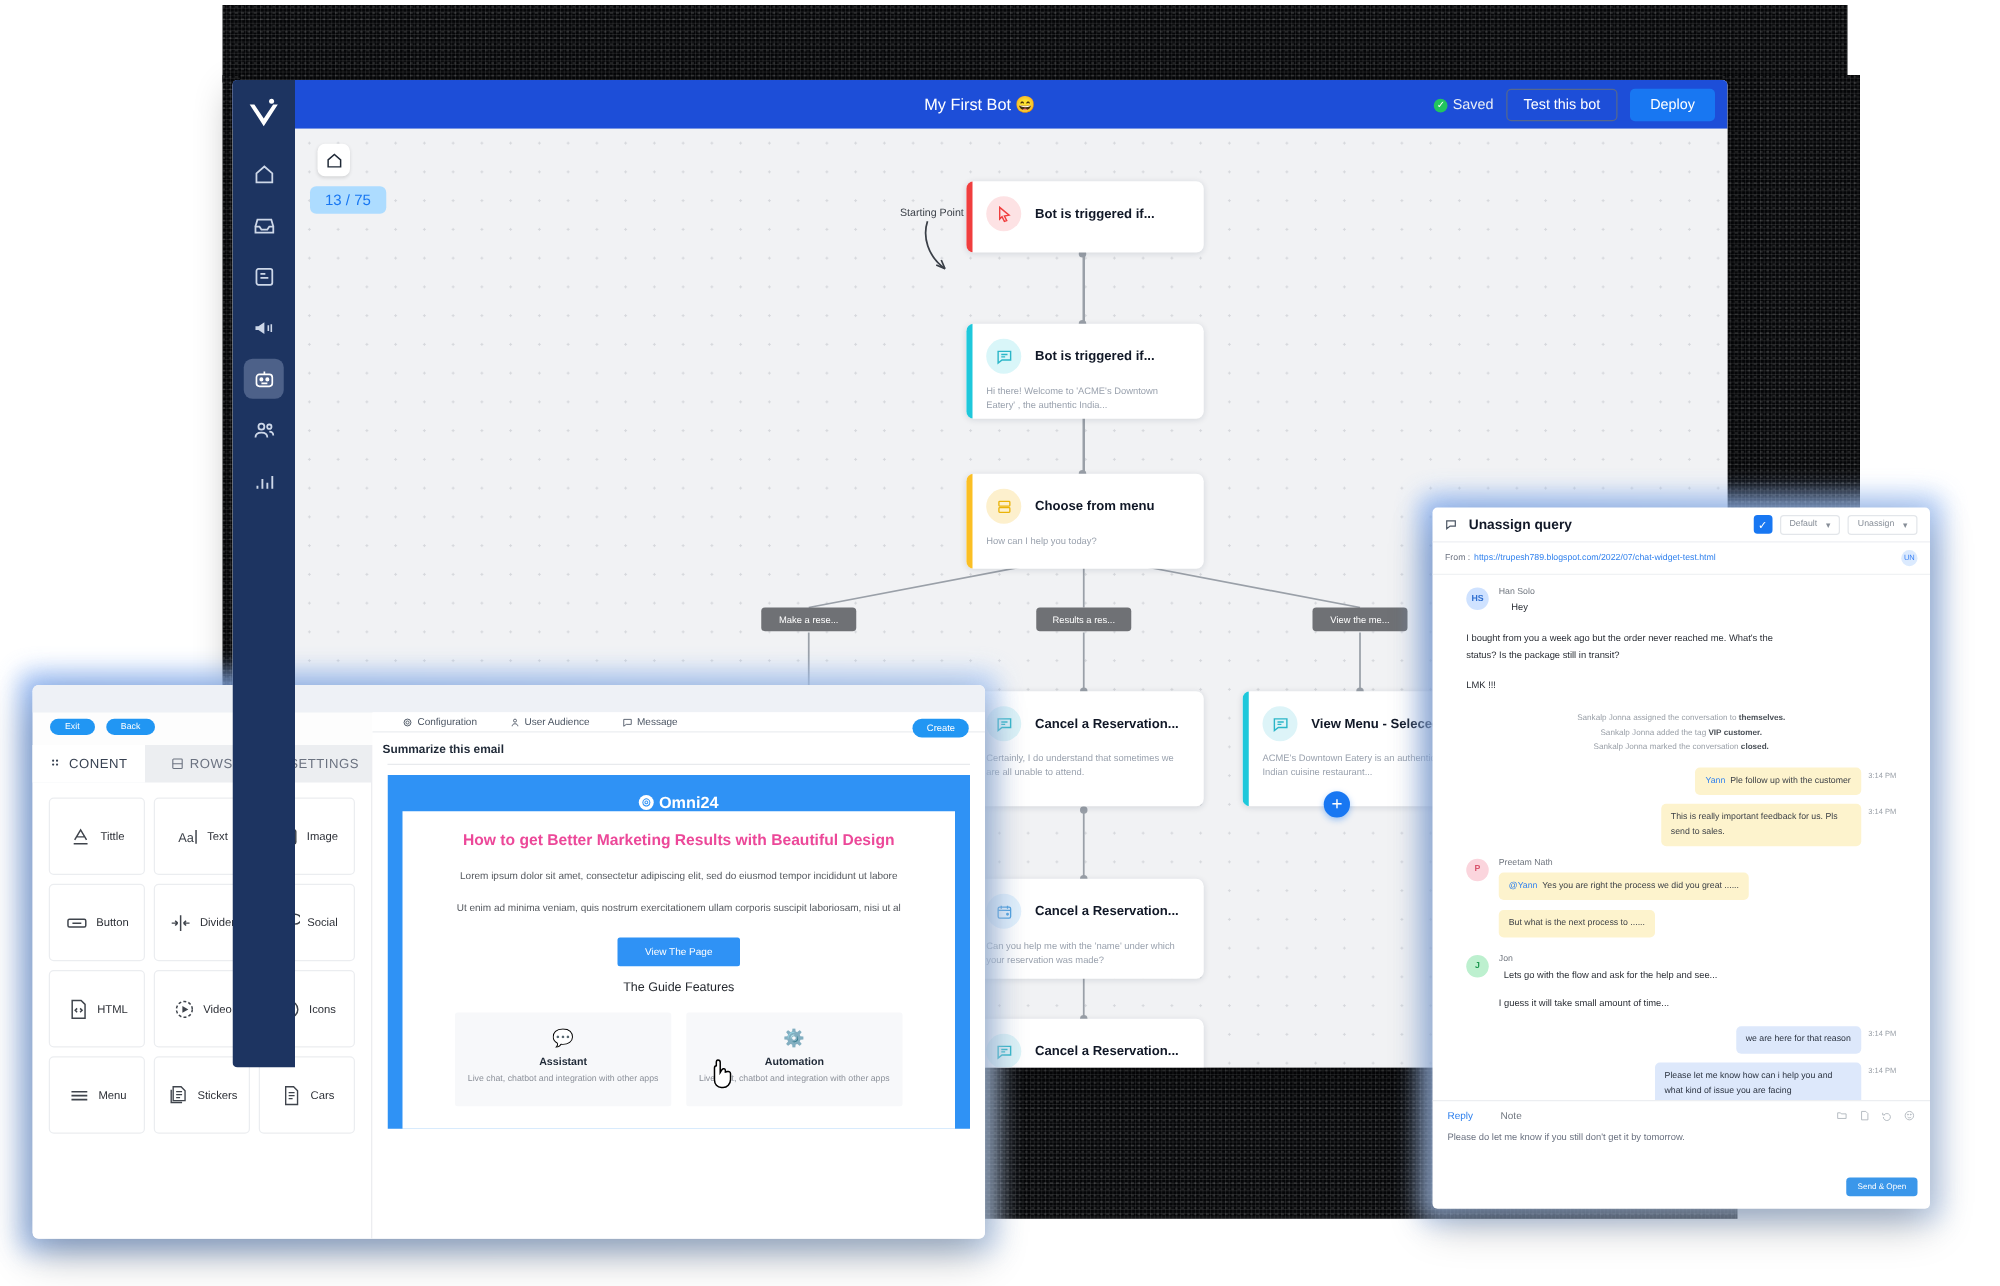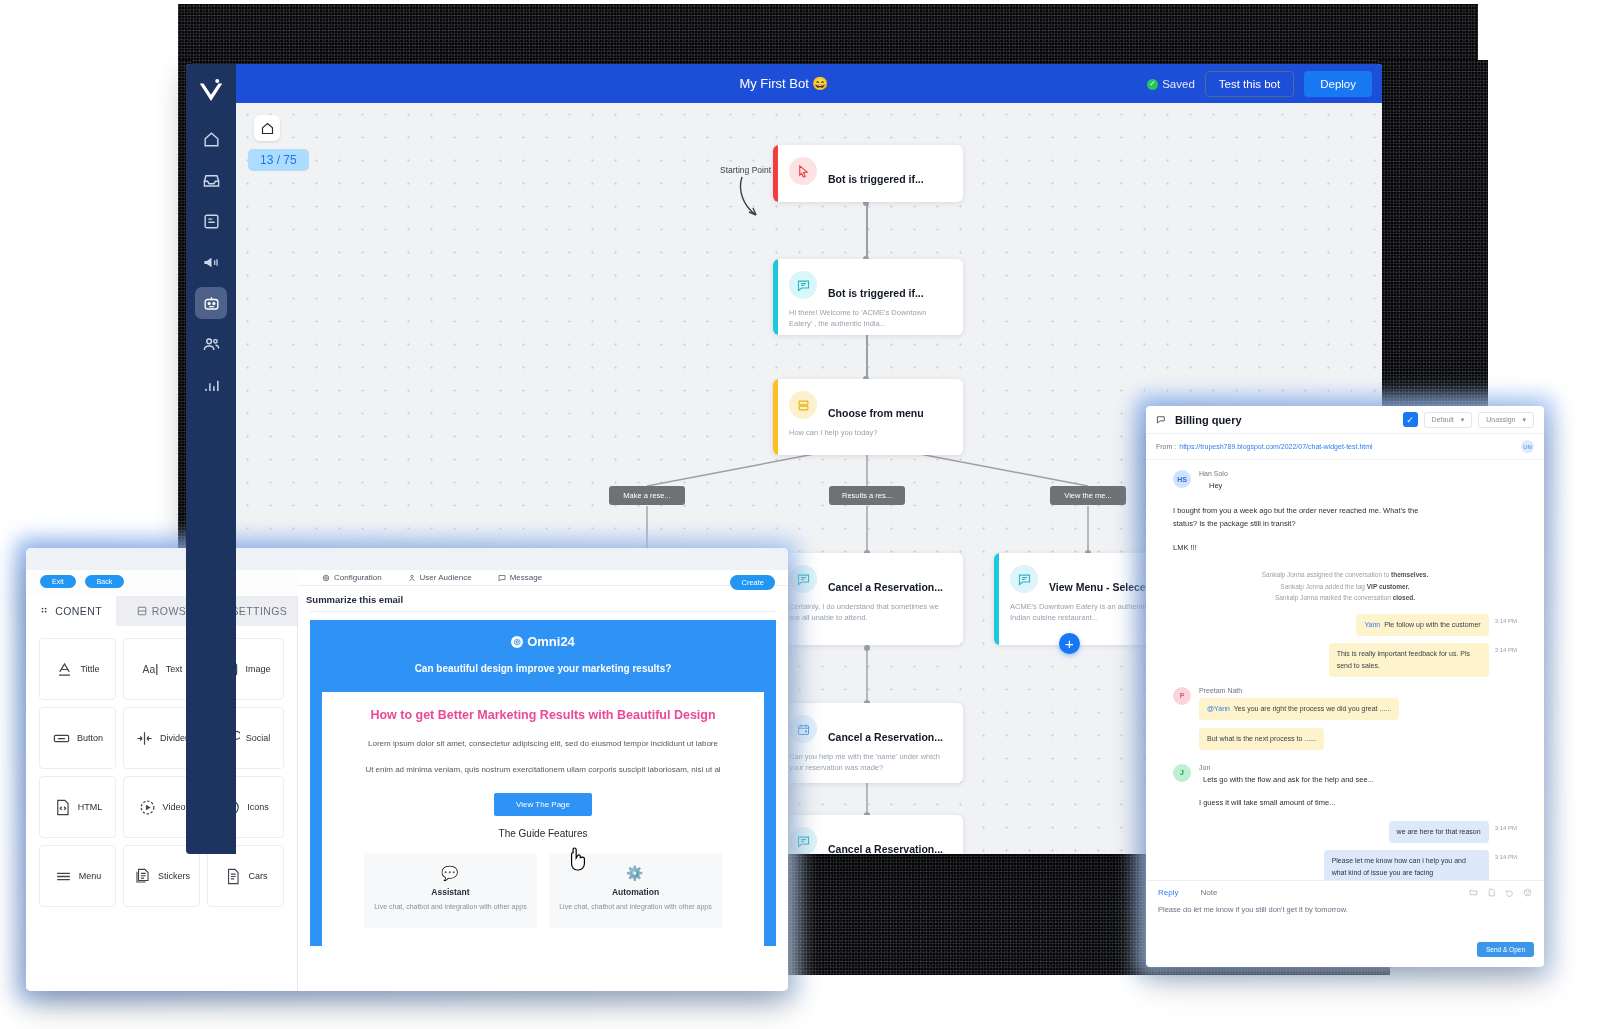--- a/index.html
+++ b/index.html
@@ -88,21 +88,21 @@
   .starting-point {
     position: absolute; left: 484px; top: 62px; font-size: 8.5px; color: #3a3f47;
   }
   .start-arrow { position: absolute; left: 500px; top: 72px; width: 40px; height: 48px; }
 
   .node {
     position: absolute; background: #fff; border-radius: 6px;
     box-shadow: 0 1px 5px rgba(20,30,60,.12); overflow: hidden;
   }
   .node .accent { position: absolute; left: 0; top: 0; bottom: 0; width: 5px; }
-  .node-head { display: flex; align-items: flex-end; gap: 11px; padding: 12px 14px 8px 16px; }
+  .node-head { display: flex; align-items: center; gap: 11px; padding: 12px 14px 8px 16px; }
   .node-ic { width: 28px; height: 28px; border-radius: 50%; display: flex; align-items: center; justify-content: center; flex: 0 0 auto; }
   .node-ic svg { width: 15px; height: 15px; }
   .node-title { font-size: 10.5px; font-weight: bold; color: #111827; }
   .node-body { padding: 0 14px 11px 16px; font-size: 7.5px; color: #9aa2ae; line-height: 1.5; }
 
   .connector { position: absolute; background: #9aa0a8; width: 1.6px; }
   .dot { position: absolute; width: 6px; height: 6px; border-radius: 50%; background: #9aa0a8; }
   .branch-pill {
     position: absolute; background: #6f7175; color: #fff; font-size: 7.5px;
     padding: 5px 8px; border-radius: 3px; text-align: center; cursor: pointer;
@@ -605,21 +605,20 @@
       </div>
 
       <div class="eb-summary">Summarize this email</div>
 
       <div class="eb-canvas">
         <div class="mail">
           <div class="mail-logo">
             <span class="omni-dot">◎</span>
             <span>Omni24</span>
           </div>
-          <div class="mail-sub">Can beautiful design improve your marketing results?</div>
           <div class="mail-card">
             <div class="mail-h2">How to get Better Marketing Results with Beautiful Design</div>
             <div class="mail-p">Lorem ipsum dolor sit amet, consectetur adipiscing elit, sed do eiusmod tempor incididunt ut labore</div>
             <div class="mail-p">Ut enim ad minima veniam, quis nostrum exercitationem ullam corporis suscipit laboriosam, nisi ut al</div>
             <button class="mail-btn">View The Page</button>
             <div class="mail-guide">The Guide Features</div>
             <div class="mail-feats">
               <div class="mail-feat">
                 <div class="fi">💬</div>
                 <div class="ft">Assistant</div>
@@ -640,21 +639,21 @@
   <svg class="cursor-hand" viewBox="0 0 24 28">
     <path d="M8 2 C9.5 2 10 3 10 4 V13 L11.5 10.5 C12.5 9 14.5 9.5 14.5 11 L14.5 12.5 L16.5 12 C18 11.7 19 12.8 19 14 V19 C19 23 16 26 12.5 26 H11 C7.5 26 5 23 5 19.5 V9 C5 7.8 5.8 7 6.6 7 L6.6 4 C6.6 3 7 2 8 2 Z" fill="#fff" stroke="#000" stroke-width="1.3"></path>
   </svg>
 
   <div class="glow" style="left:1136px;top:396px;width:418px;height:581px;background:linear-gradient(135deg,#8ab4f8,#cfe3ff);filter:blur(10px);opacity:.85;"></div>
   <div class="inboxwin">
     <div class="ib-head">
       <svg viewBox="0 0 16 16" fill="none" stroke="currentColor" stroke-width="1.4">
           <path d="M2 4h10v6H6l-4 3z"></path>
         </svg>
-      <div class="ib-title">Billing query</div>
+      <div class="ib-title">Unassign query</div>
       <div class="ib-head-right">
         <div class="ib-check">✓</div>
         <div class="ib-sel">
           <span>Default</span>
           <span>▾</span>
         </div>
         <div class="ib-sel">
           <span>Unassign</span>
           <span>▾</span>
         </div>

